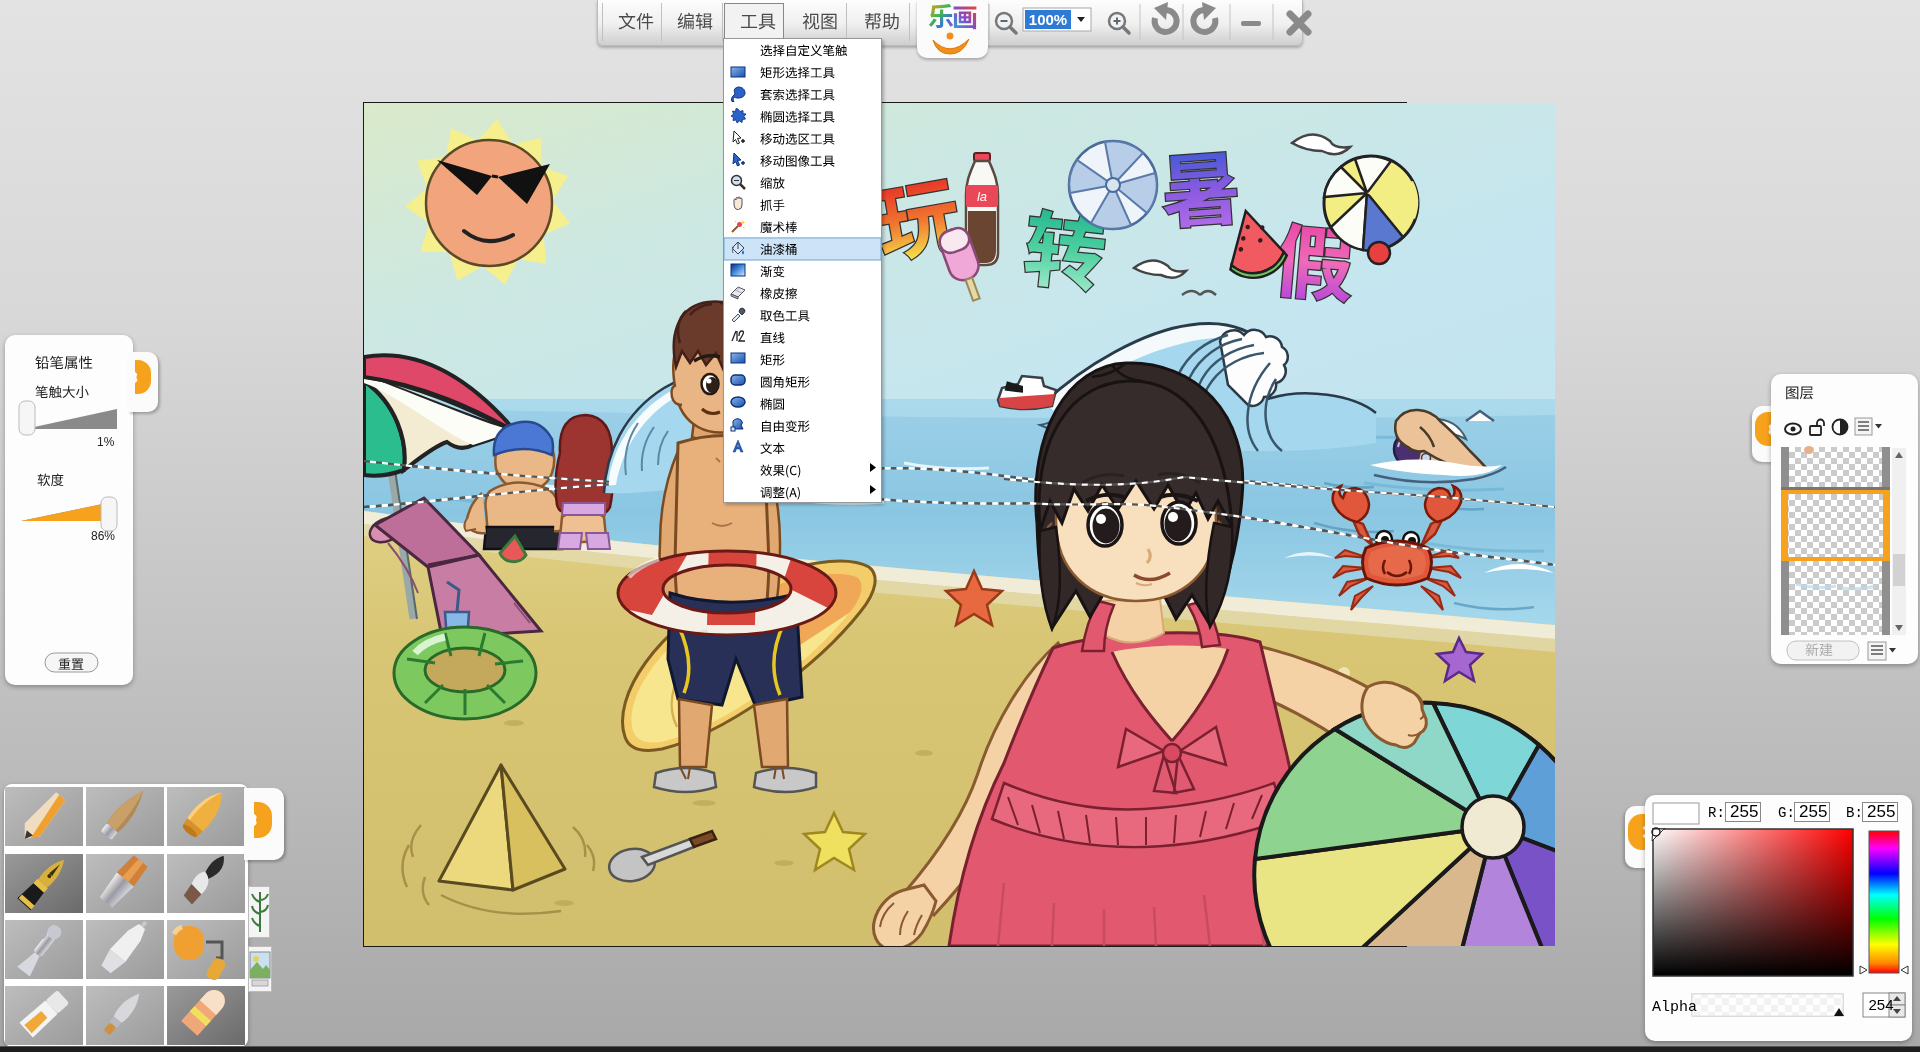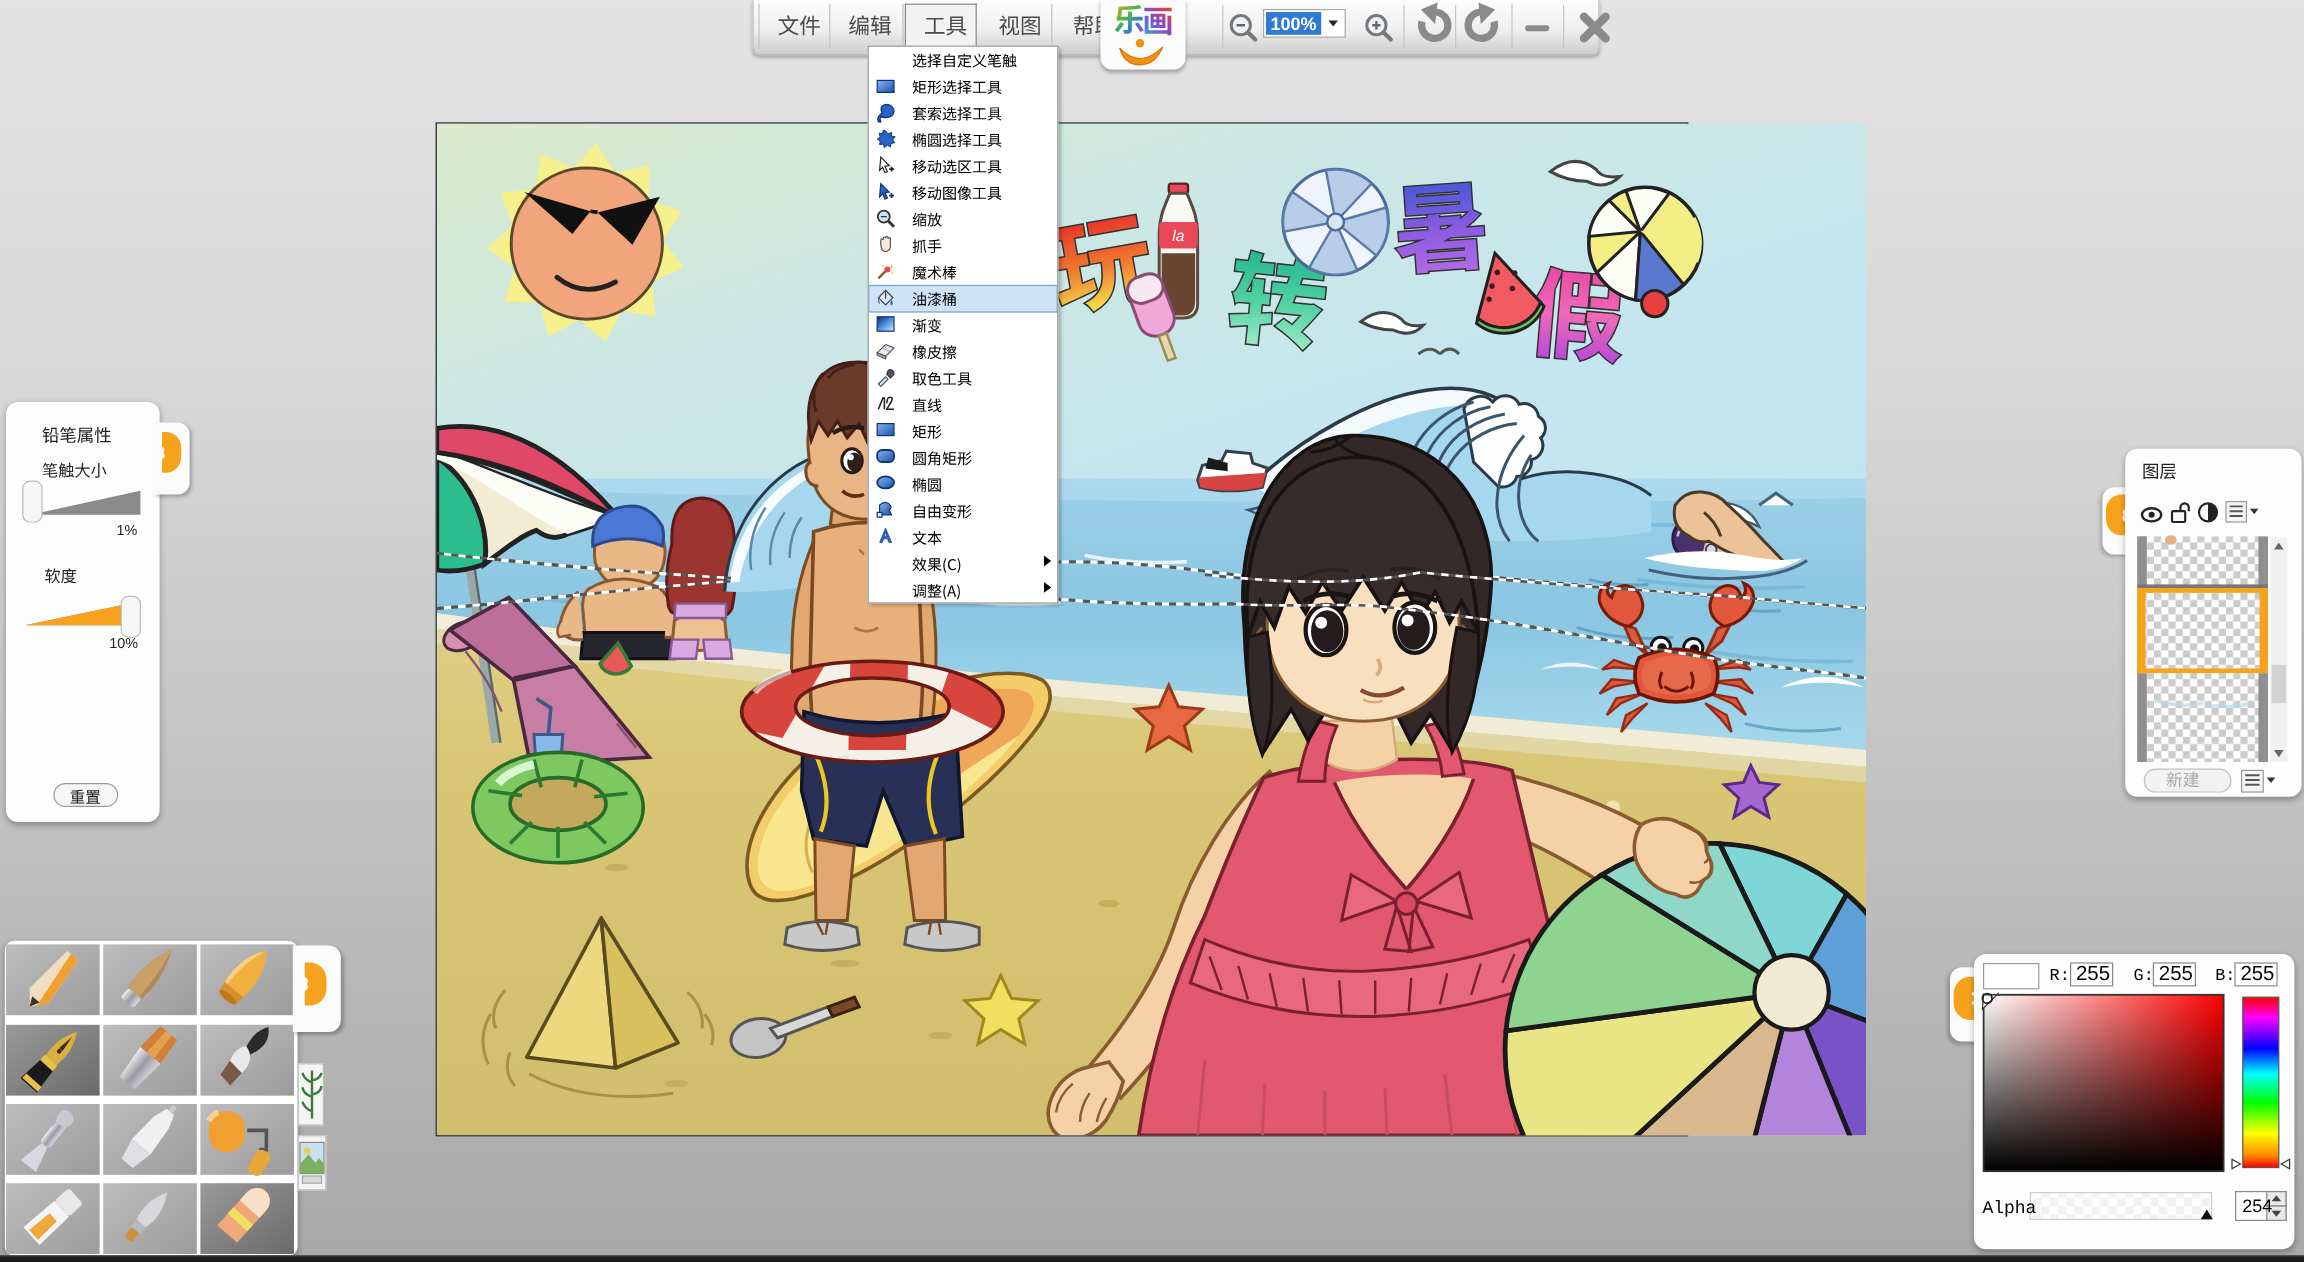--- a/index.html
+++ b/index.html
@@ -2,21 +2,21 @@
 <html><head>
 <meta charset="utf-8">
 <style>
 * { margin:0; padding:0; box-sizing:border-box; }
 html,body { width:1920px; height:1052px; overflow:hidden; font-family:"Liberation Sans", sans-serif; }
 body { background:linear-gradient(#e3e3e3 0%, #d8d8d8 30%, #c4c4c4 60%, #a8a8a8 100%); position:relative; }
 #taskbar { position:absolute; left:0; bottom:0; width:1920px; height:6px; background:#1e1e1e; border-top:1px solid #555; }
 
 #canvas { position:absolute; left:363px; top:102px; width:1044px; height:845px; border:1px solid #1a1a1a; background:#bfe2ec; }
 
-#toolbar { position:absolute; left:627px; top:0px; width:706px; height:46px; background:linear-gradient(#fdfdfd, #efefef 55%, #dcdcdc 80%, #cfcfcf); border:1px solid #bbb; border-top:none; border-radius:0 0 6px 6px; box-shadow:0 2px 3px rgba(0,0,0,0.25); }
+#toolbar { position:absolute; left:597px; top:0px; width:706px; height:46px; background:linear-gradient(#fdfdfd, #efefef 55%, #dcdcdc 80%, #cfcfcf); border:1px solid #bbb; border-top:none; border-radius:0 0 6px 6px; box-shadow:0 2px 3px rgba(0,0,0,0.25); }
 .mtab { position:absolute; top:3px; height:38px; line-height:38px; text-align:center; font-size:17px; color:#444; border-right:1px solid #c0c0c0; }
 .mtab:first-child { border-left:1px solid #c0c0c0; }
 #tooltab { background:#f2f2f2; border:1px solid #888; border-bottom:none; height:42px; }
 
 #menu { position:absolute; left:723px; top:38px; width:159px; height:465px; background:#fff; border:1px solid #979797; box-shadow:2px 2px 3px rgba(0,0,0,0.25); z-index:50; }
 
 .panel { position:absolute; background:#fdfdfd; border-radius:10px; box-shadow:0 2px 5px rgba(0,0,0,0.3); }
 
 #pencil { left:5px; top:335px; width:128px; height:350px; }
 #pencil .pct { font-size:12px; color:#222; margin:-4px 0 0 92px; }
@@ -724,21 +724,21 @@
   </div>
   <div class="pct">1%</div>
   <div style="height:44px;"></div>
   <div style="position:relative;height:40px;">
     <svg width="128" height="40" style="position:absolute;top:0;left:0;">
       <polygon points="16,28 112,8 112,28" fill="#8a8a8a"></polygon>
       <polygon points="16,28 100,10.5 100,28" fill="#f6a21c"></polygon>
       <rect x="96" y="4" width="16" height="34" rx="6" fill="#f6f6f6" stroke="#bbb"></rect>
     </svg>
   </div>
-  <div class="pct" style="margin-left:86px;">10%</div>
+  <div class="pct" style="margin-left:86px;">86%</div>
 
 </div>
 
 <div class="panel" id="brushes">
 <svg width="244" height="263" style="position:absolute;left:0;top:0;border-radius:8px;">
 <defs>
 <linearGradient id="cellg" x1="0" y1="0" x2="1" y2="1">
           <stop offset="0" stop-color="#bdbdbd"></stop>
           <stop offset="1" stop-color="#9b9b9b"></stop>
         </linearGradient>

